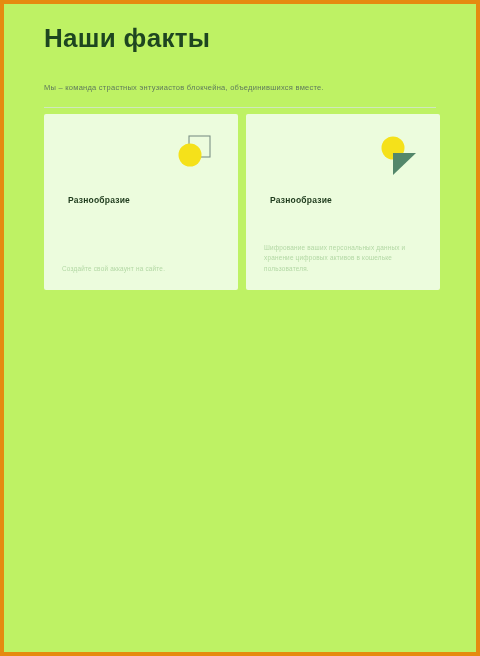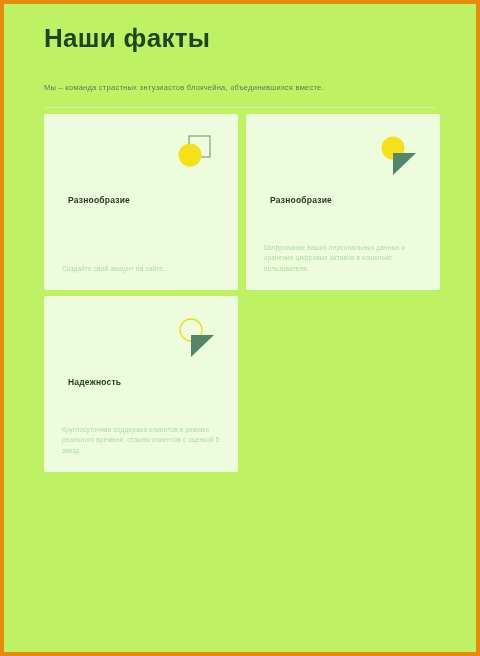--- a/index.html
+++ b/index.html
@@ -120,26 +120,16 @@
       <div class="card-icon">
         <svg viewBox="0 0 46 46">
           <circle cx="21" cy="17" r="11.5" fill="#f5e11a"></circle>
           <polygon points="21,22 44,22 21,44" fill="#53876a"></polygon>
         </svg>
       </div>
       <div class="card-desc">Шифрование ваших персональных данных и хранение цифровых активов в кошельке пользователя.</div>
     </div>
 
 
-    <div class="card">
-      <div class="card-title">Надежность</div>
-      <div class="card-icon">
-        <svg viewBox="0 0 46 46">
-          <circle cx="21" cy="17" r="11" fill="none" stroke="#e8e213" stroke-width="1.3"></circle>
-          <polygon points="21,22 44,22 21,44" fill="#53876a"></polygon>
-        </svg>
-      </div>
-      <div class="card-desc">Круглосуточная поддержка клиентов в режиме реального времени, отзывы клиентов с оценкой 5 звезд.</div>
-    </div>
 
 
   </div>
 </div>
 
 </body></html>

